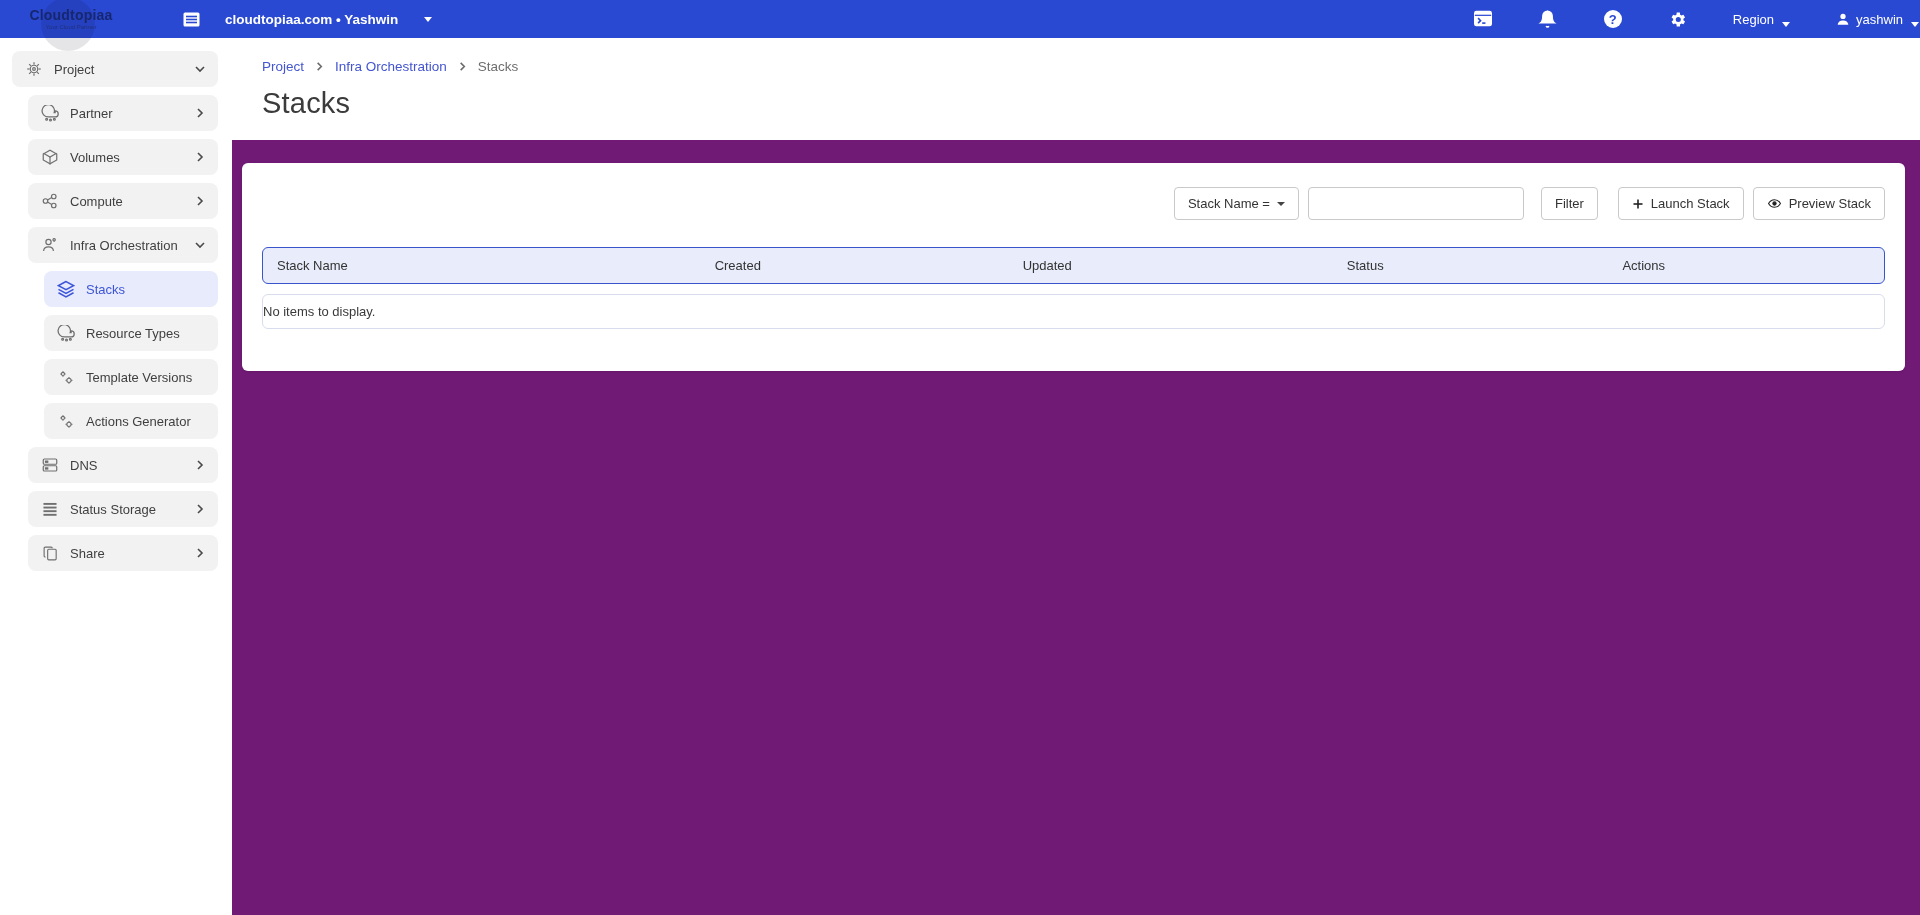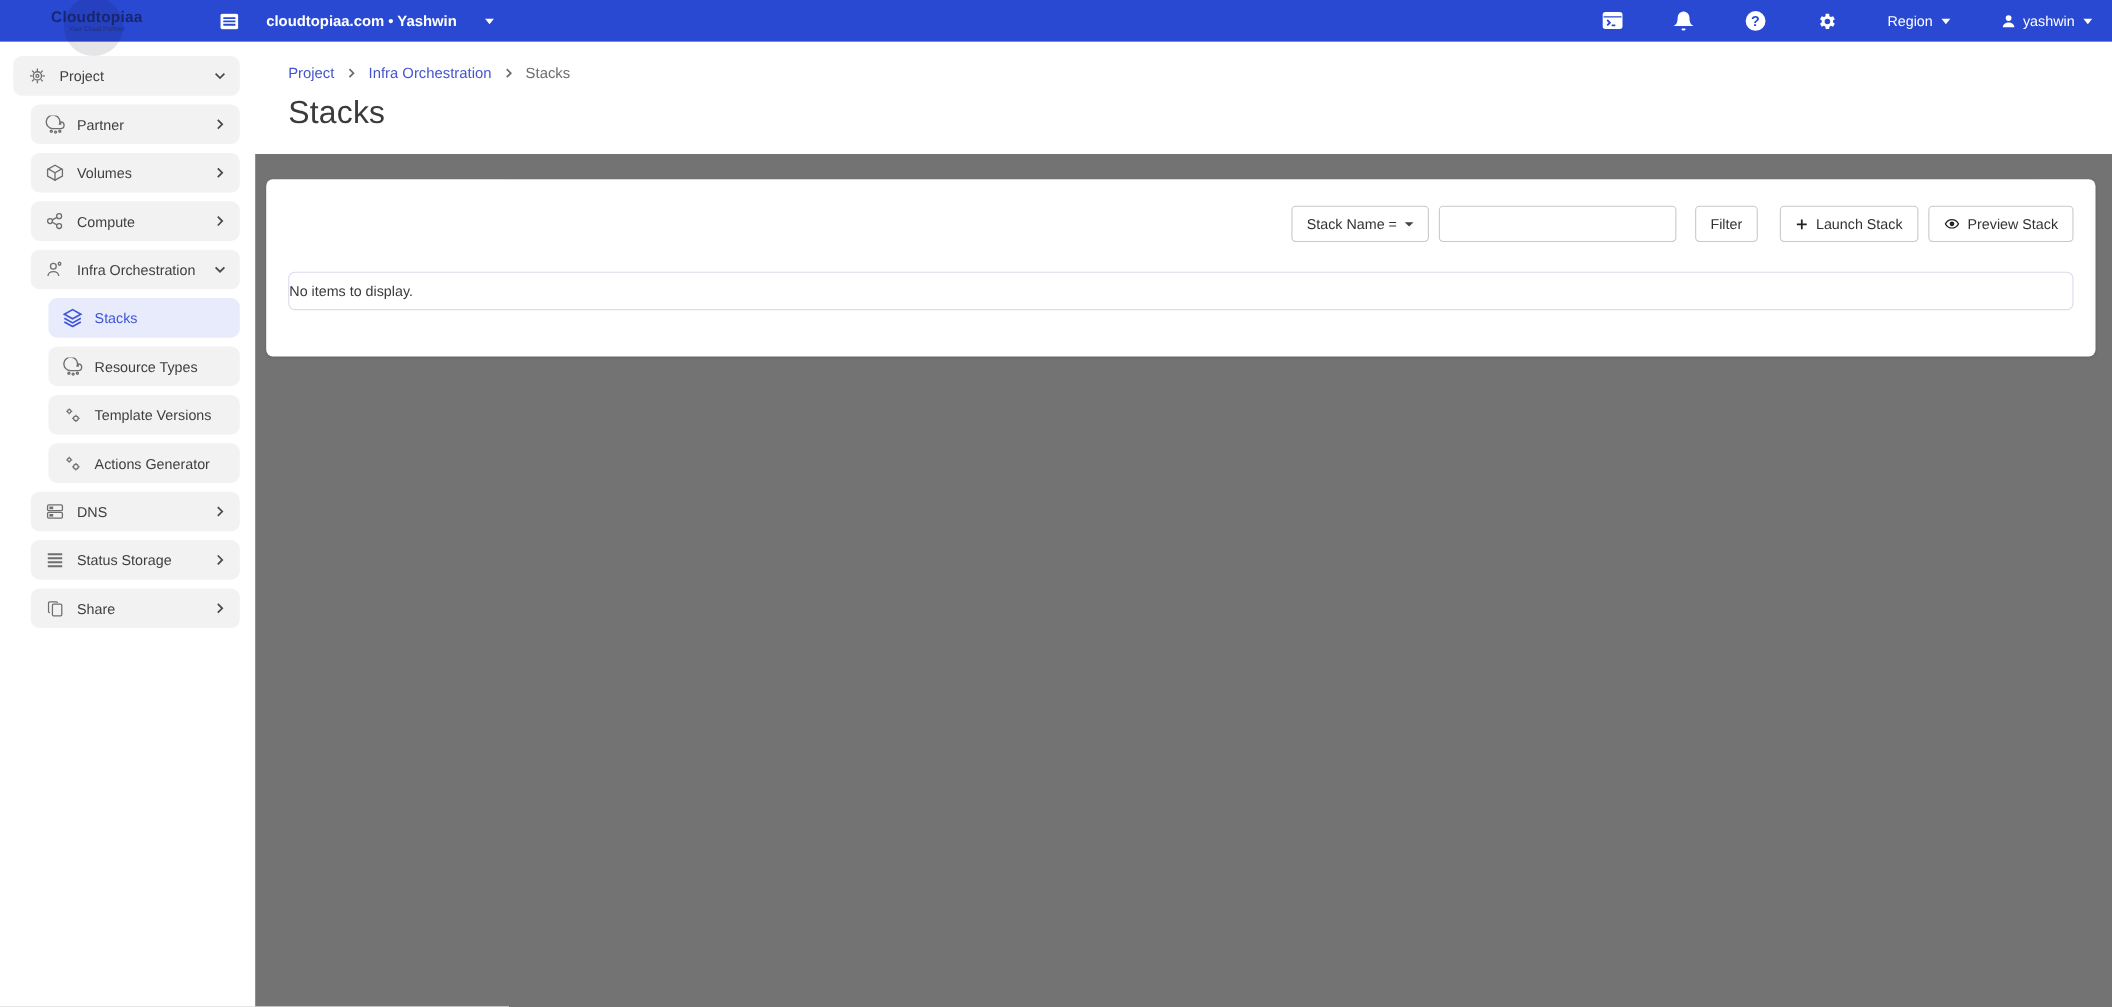--- a/index.html
+++ b/index.html
@@ -1,29 +1,29 @@
 <!DOCTYPE html>
 <html><head>
 <meta charset="utf-8">
 <style>
   * { margin:0; padding:0; box-sizing:border-box; }
   html,body { width:1920px; height:915px; font-family:"Liberation Sans", sans-serif; background:#fff; overflow:hidden; }
   body { display:flex; flex-direction:column; }
 
   
-  .topbar { height:38px; background:#2a49d3; display:flex; align-items:center; padding:0 18px; flex-shrink:0; color:#fff; }
+  .topbar { height:38px; background:#2a49d3; display:flex; align-items:center; padding:0 1px; flex-shrink:0; color:#fff; }
   .logo-block { position:relative; width:128px; margin-left:6px; text-align:center; line-height:1; }
   .logo-blob { position:absolute; left:34px; top:-11px; width:54px; height:54px; border-radius:50%; background:rgba(0,0,30,0.10); }
   .logo-name { position:relative; font-size:14px; font-weight:700; color:#17276f; letter-spacing:.2px; }
   .logo-tagline { position:relative; font-size:6px; color:#20307c; margin-top:2px; }
   .context-switch { display:flex; align-items:center; gap:24px; margin-left:46px; font-size:13.5px; font-weight:700; cursor:pointer; }
   .caret-down { width:0; height:0; border-left:4.5px solid transparent; border-right:4.5px solid transparent; border-top:5px solid #fff; display:inline-block; margin-left:2px; }
   .topbar-right { margin-left:auto; display:flex; align-items:center; gap:45px; }
   .tb-icon { width:20px; height:20px; display:flex; align-items:center; justify-content:center; cursor:pointer; }
-  .tb-drop { display:flex; align-items:center; gap:6px; font-size:13px; cursor:pointer; }
+  .tb-drop { display:flex; align-items:flex-end; gap:6px; font-size:13px; cursor:pointer; }
   .help-circle { width:18px; height:18px; background:#fff; border-radius:50%; color:#2a49d3; font-size:13px; font-weight:700; display:flex; align-items:center; justify-content:center; }
 
   
   .shell { flex:1; display:flex; min-height:0; }
 
   
   .sidebar { width:232px; background:#fff; padding-top:13px; flex-shrink:0; }
   .nav-item { height:36px; margin:0 14px 8px 12px; background:#f2f2f2; border-radius:8px; display:flex; align-items:center; padding:0 12px; gap:10px; font-size:13px; color:#3f3f3f; cursor:pointer; }
   .nav-item.lvl1 { margin-left:28px; }
   .nav-item.lvl2 { margin-left:44px; }
@@ -39,21 +39,21 @@
   
   .main { flex:1; display:flex; flex-direction:column; min-width:0; }
   .page-header { background:#fff; padding:21px 28px 20px 30px; }
   .breadcrumb { display:flex; align-items:center; gap:10px; font-size:13.5px; }
   .crumb-link { color:#4355cf; text-decoration:none; cursor:pointer; }
   .crumb-current { color:#6e6e6e; }
   .crumb-sep { display:flex; align-items:center; }
   .crumb-sep svg { stroke:#6b6b6b; }
   .page-title { font-size:29px; font-weight:400; color:#3b3b3b; margin-top:13px; letter-spacing:.2px; }
 
-  .content { flex:1; background:#737373; padding:23px 15px 0 10px; }
+  .content { flex:1; background:#701a75; padding:23px 15px 0 10px; }
   .card { background:#fff; border-radius:6px; box-shadow:0 1px 3px rgba(0,0,0,0.10); padding:24px 20px 42px 20px; }
 
   
   .toolbar { display:flex; justify-content:flex-end; align-items:center; gap:9px; }
   .btn { height:33px; background:#fff; border:1px solid #c9c9c9; border-radius:4px; font-size:13px; color:#333; display:flex; align-items:center; gap:7px; padding:0 13px; cursor:pointer; font-family:inherit; }
   .btn .caret-dark { width:0; height:0; border-left:4px solid transparent; border-right:4px solid transparent; border-top:4.5px solid #444; }
   .search-input { height:33px; width:216px; border:1px solid #c9c9c9; border-radius:4px; padding:0 10px; font-size:13px; font-family:inherit; color:#333; margin-right:8px; }
   .btn-gap { width:2px; }
 
   
@@ -378,20 +378,27 @@
           <button class="btn">
             <svg width="15" height="13" viewBox="0 0 24 24" fill="none" stroke="#222" stroke-width="2">
                 <path d="M1 12s4-7 11-7 11 7 11 7-4 7-11 7S1 12 1 12z"></path>
                 <circle cx="12" cy="12" r="3" fill="#222"></circle>
               </svg>
             <span>Preview Stack</span>
           </button>
         </div>
 
         <div class="table-wrap">
+          <div class="table-header">
+            <div class="th">Stack Name</div>
+            <div class="th">Created</div>
+            <div class="th">Updated</div>
+            <div class="th">Status</div>
+            <div class="th">Actions</div>
+          </div>
           <div class="empty-row">
             <span>No items to display.</span>
           </div>
         </div>
 
       </div>
     </div>
   </div>
 </div>
 

